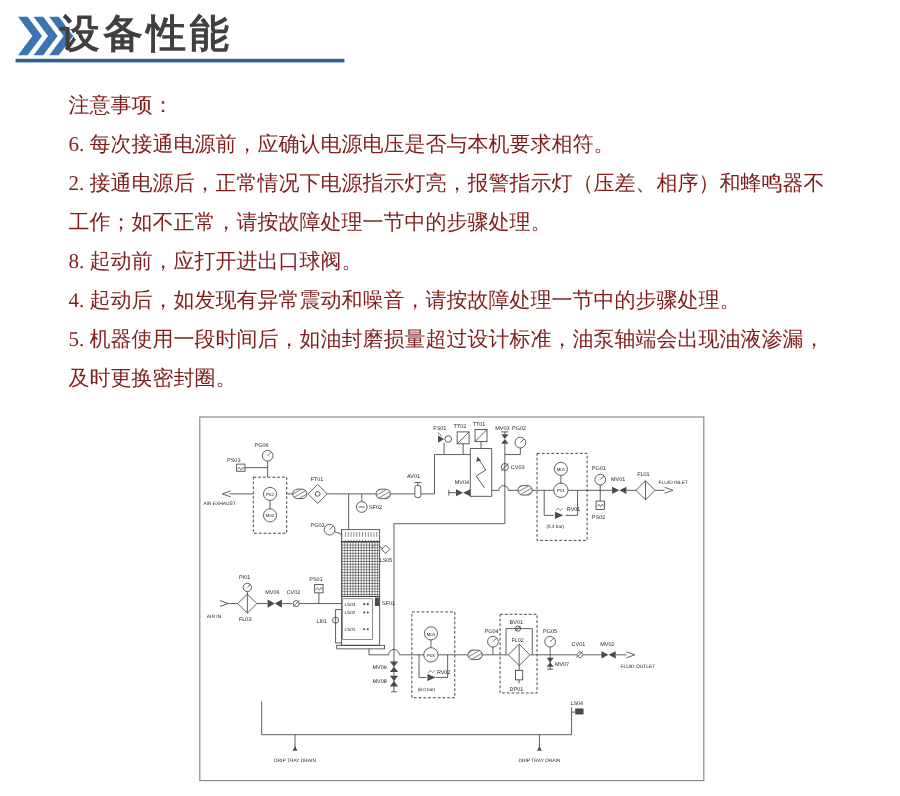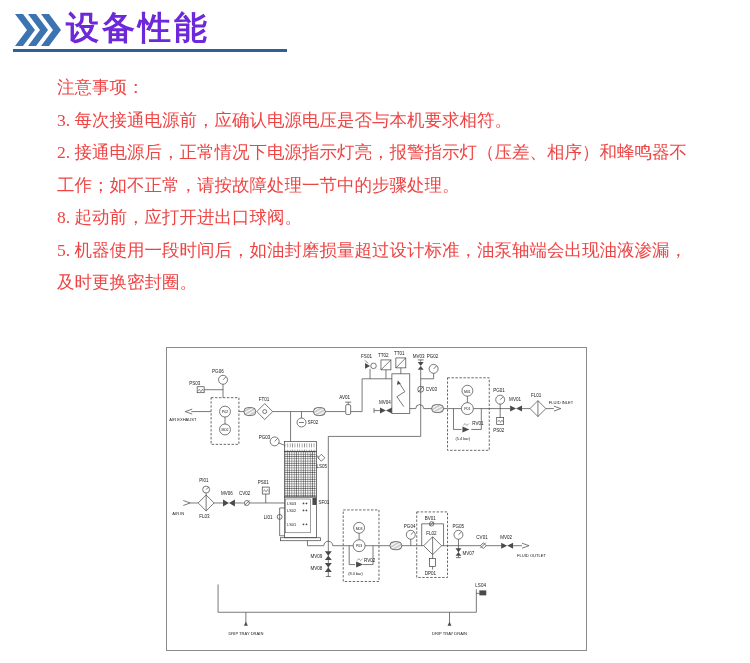--- a/index.html
+++ b/index.html
@@ -1,27 +1,27 @@
 <!DOCTYPE html>
 <html style="--accent: #3b74b0; --underline: #2e5f95;"><head>
 <meta charset="utf-8">
 <style>
   html,body{margin:0;padding:0;background:#fff;}
   .page{position:relative;width:750px;height:663px;background:#ffffff;overflow:hidden;
         font-family:"Liberation Sans","DejaVu Sans",sans-serif;}
   
   .chevrons{position:absolute;left:14px;top:12px;}
   .chevrons path{fill:var(--accent,#3b74b0);}
-  .title{position:absolute;left:66px;top:6px;margin:0;font-size:33px;font-weight:bold;
-         letter-spacing:3px;color:#6d28d9;font-family:"Liberation Sans","DejaVu Sans",sans-serif;}
+  .title{position:absolute;left:50px;top:6px;margin:0;font-size:33px;font-weight:bold;
+         letter-spacing:3px;color:#404040;font-family:"Liberation Sans","DejaVu Sans",sans-serif;}
   .title-underline{position:absolute;left:13px;top:49px;width:274px;height:3px;
          background:var(--underline,#2e5f95);}
   
   .notes{position:absolute;left:57px;top:71px;width:644px;font-size:17.5px;line-height:32.5px;
-         color:#ef4444;font-family:"Liberation Serif","DejaVu Serif",serif;}
+         color:#7f1d1d;font-family:"Liberation Serif","DejaVu Serif",serif;}
   .notes div{margin:0;}
   
   .diagram{position:absolute;left:166px;top:347px;width:419px;height:302px;margin:0;
            border:1px solid #8a8a8a;background:#fff;}
   .diagram svg{display:block;}
   .pid{stroke:#404040;stroke-width:0.7;fill:none;}
   .pid text{stroke:none;fill:#1a1a1a;font-size:4.6px;font-family:"Liberation Sans","DejaVu Sans",sans-serif;}
   .pid text.ts{font-size:3.6px;text-anchor:middle;}
   .pid text.tm{font-size:3.9px;}
   .pid text.tc{text-anchor:middle;}
@@ -37,23 +37,24 @@
   <svg class="chevrons" width="48" height="36" viewBox="0 0 48 36">
     <path d="M1,2 L9,2 L21,18 L9,34 L1,34 L13,18 Z"></path>
     <path d="M14,2 L22,2 L34,18 L22,34 L14,34 L26,18 Z"></path>
     <path d="M27,2 L35,2 L47,18 L35,34 L27,34 L39,18 Z"></path>
   </svg>
   <h1 class="title">设备性能</h1>
   <div class="title-underline"></div>
 
   <section class="notes">
     <div>注意事项：</div>
-    <div>3. 每次接通电源前，应确认电源电压是否与本机要求相符。</div>
+    <div>6. 每次接通电源前，应确认电源电压是否与本机要求相符。</div>
     <div>2. 接通电源后，正常情况下电源指示灯亮，报警指示灯（压差、相序）和蜂鸣器不工作；如不正常，请按故障处理一节中的步骤处理。</div>
     <div>8. 起动前，应打开进出口球阀。</div>
+    <div>4. 起动后，如发现有异常震动和噪音，请按故障处理一节中的步骤处理。</div>
     <div>5. 机器使用一段时间后，如油封磨损量超过设计标准，油泵轴端会出现油液渗漏，及时更换密封圈。</div>
   </section>
 
   <figure class="diagram">
     <svg class="pid" width="419" height="302" viewBox="0 0 421 304">
       <defs>
         <pattern id="mesh" width="2.3" height="2.3" patternUnits="userSpaceOnUse">
           <circle cx="1.1" cy="1.1" r="0.55" fill="#555"></circle>
         </pattern>
         <pattern id="comb" width="2.4" height="10" patternUnits="userSpaceOnUse">

